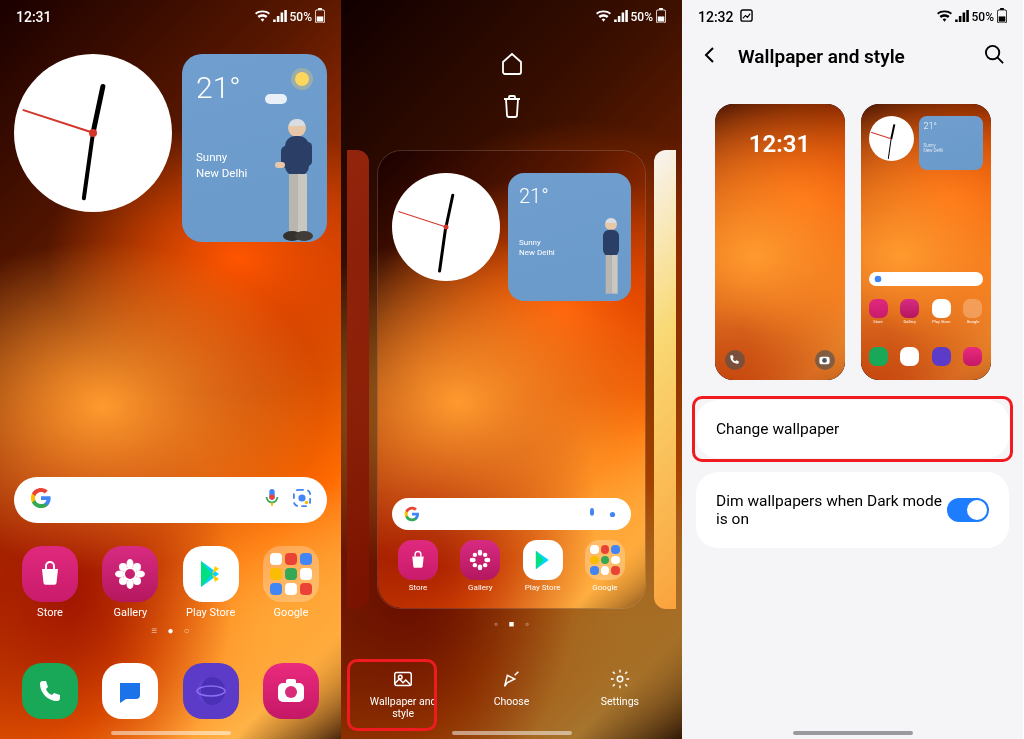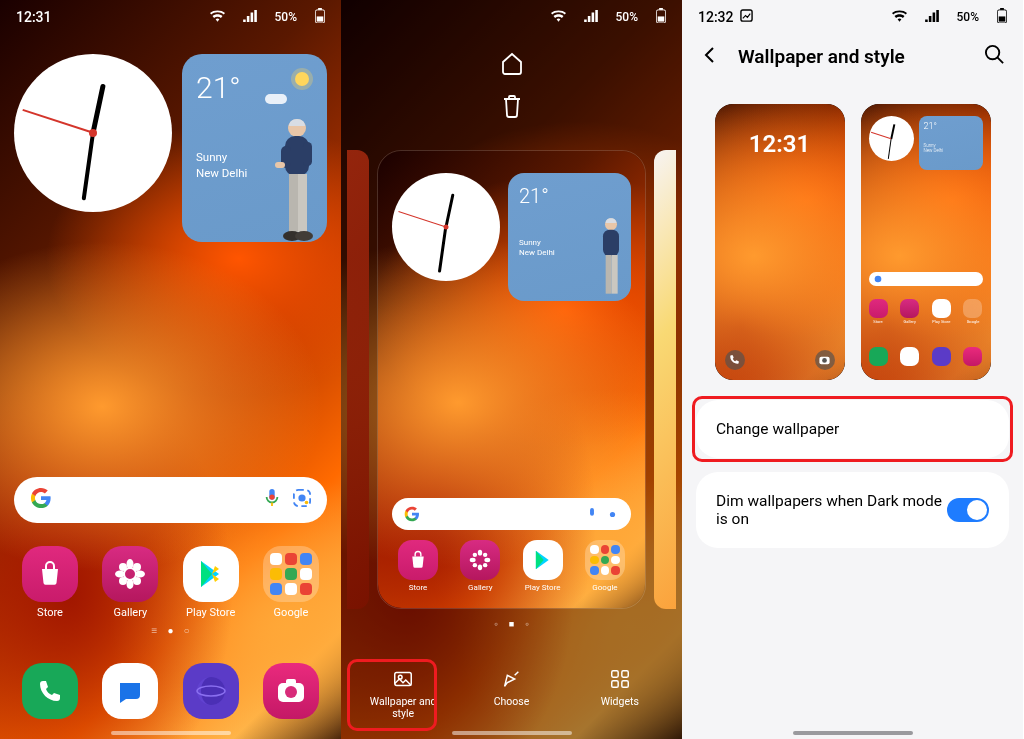--- a/index.html
+++ b/index.html
@@ -34,21 +34,21 @@
     display: flex;
     justify-content: space-between;
     align-items: center;
     padding: 0 16px;
     color: #fff;
     font-size: 14px;
     font-weight: 500;
     z-index: 10;
   }
   .statusbar.light { color: #000; }
-  .status-icons { display: flex; align-items: center; gap: 18px; font-size: 12px; }
+  .status-icons { display: flex; align-items: center; gap: 3px; font-size: 12px; }
   .widgets-row {
     position: absolute;
     top: 54px;
     left: 14px; right: 14px;
     display: flex;
     gap: 10px;
   }
   .clock-widget {
     width: 158px; height: 158px;
     border-radius: 50%;
@@ -516,26 +516,24 @@
       <span class="lbl">Wallpaper and style</span>
     </div>
     <div class="edit-action">
       <svg viewBox="0 0 24 24">
           <path d="M5 20l3-12 8 4-8 4zM16 8l4-4"></path>
         </svg>
       <span class="lbl">Choose</span>
     </div>
     <div class="edit-action">
       <svg viewBox="0 0 24 24">
-          <rect x="3" y="3" width="7" height="7" rx="1.5"></rect>
-          <rect x="14" y="3" width="7" height="7" rx="1.5"></rect>
-          <rect x="3" y="14" width="7" height="7" rx="1.5"></rect>
-          <rect x="14" y="14" width="7" height="7" rx="1.5"></rect>
-        </svg>
-      <span class="lbl">Widgets</span>
+          <circle cx="12" cy="12" r="3"></circle>
+          <path d="M12 2v3M12 19v3M4.2 4.2l2.1 2.1M17.7 17.7l2.1 2.1M2 12h3M19 12h3M4.2 19.8l2.1-2.1M17.7 6.3l2.1-2.1"></path>
+        </svg>
+      <span class="lbl">Settings</span>
     </div>
   </div>
 
   <div class="highlight-red" style="left:6px;bottom:8px;width:90px;height:72px;"></div>
   <div class="nav-bar"></div>
 </div>
 
 <div class="phone phone3">
 
   <div class="statusbar light">

